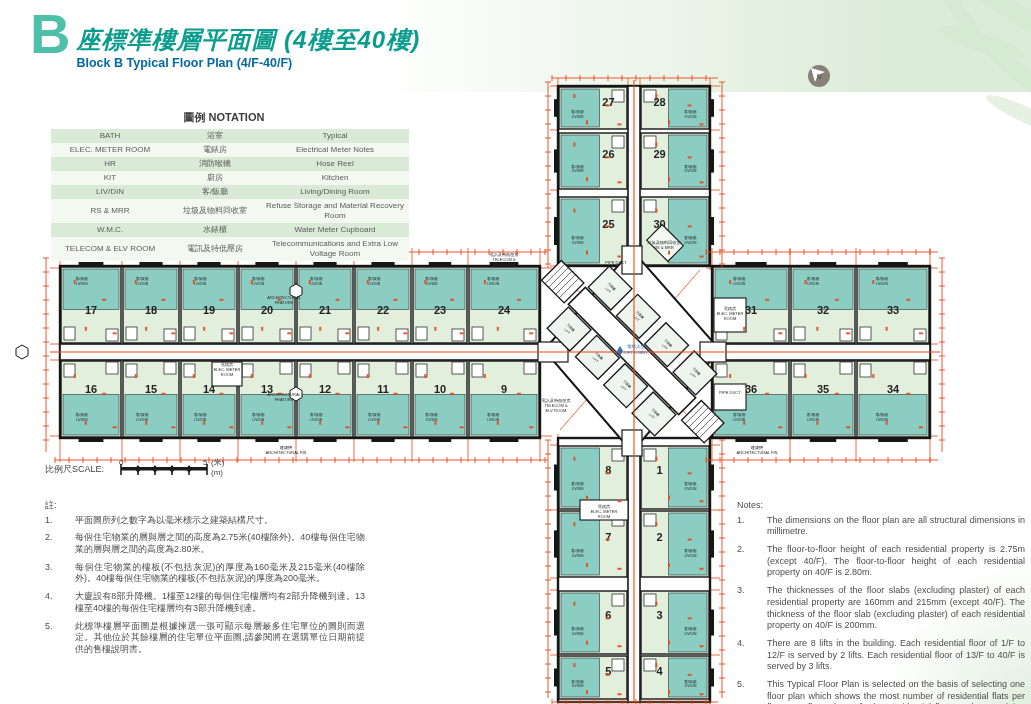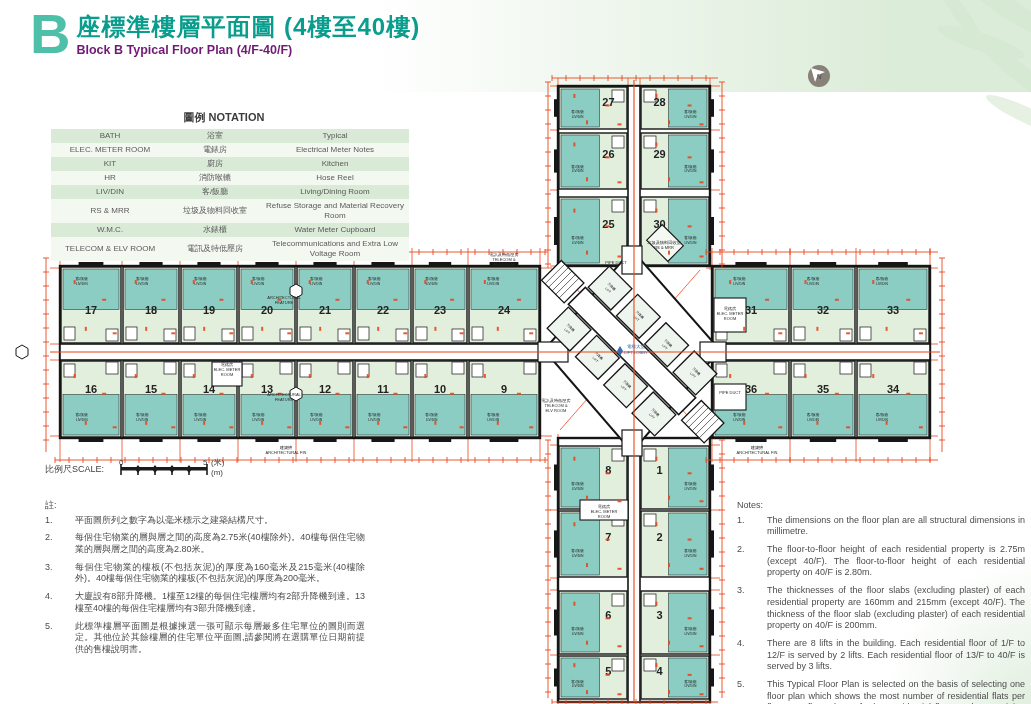--- a/index.html
+++ b/index.html
@@ -7,22 +7,22 @@
         font-family:"Liberation Sans","DejaVu Sans",sans-serif;color:#333;}
   
   .deco-top{position:absolute;top:0;right:0;width:660px;height:92px;
             background:linear-gradient(90deg,rgba(226,240,226,0) 0%,#dbecd8 80%);z-index:0;}
   .deco-br{position:absolute;right:0;bottom:0;width:150px;height:150px;
            background:radial-gradient(circle at 105% 105%,#dfeedd 0%,rgba(255,255,255,0) 70%);z-index:0;}
   .leaves{position:absolute;top:0;right:0;z-index:0;}
   
   .header{position:absolute;left:30px;top:8px;z-index:3;display:flex;align-items:flex-start;}
   .block-letter{font-size:56px;line-height:52px;font-weight:700;color:#4ec0aa;margin-right:6px;}
-  .title-cn{font-size:24px;font-weight:600;color:#0a9c8c;letter-spacing:1px;line-height:30px;margin-top:4px;}
-  .title-en{font-size:12.5px;font-weight:700;color:#701a75;margin-top:1px;}
+  .title-cn{font-size:24px;font-weight:600;color:#0a9c8c;letter-spacing:1px;line-height:30px;margin-top:17px;font-style:italic;}
+  .title-en{font-size:12.5px;font-weight:700;color:#0369a1;margin-top:1px;}
   
   .notation{position:absolute;left:45px;top:110px;width:358px;z-index:3;text-align:center;}
   .notation-title{font-size:11px;font-weight:700;color:#3c3c3c;margin-bottom:4px;}
   table.nt{border-collapse:collapse;width:100%;font-size:8px;color:#5a5a5a;margin-left:6px;}
   table.nt td{padding:2px 4px;line-height:1.25;}
   table.nt tr:nth-child(odd){background:#d9ead6;}
   table.nt tr:nth-child(even){background:#f3f8f1;}
   table.nt td.c1{width:110px;} table.nt td.c2{width:84px;}
   
   .scalebar{position:absolute;left:45px;top:456px;z-index:3;font-size:9px;color:#3e3e3e;display:flex;align-items:center;}
@@ -80,28 +80,28 @@
             <td class="c1">BATH</td>
             <td class="c2">浴室</td>
             <td class="c3">Typical</td>
           </tr>
           <tr>
             <td class="c1">ELEC. METER ROOM</td>
             <td class="c2">電錶房</td>
             <td class="c3">Electrical Meter Notes</td>
           </tr>
           <tr>
+            <td class="c1">HR</td>
+            <td class="c2">消防喉轆</td>
+            <td class="c3">Hose Reel</td>
+          </tr>
+          <tr>
             <td class="c1">KIT</td>
             <td class="c2">廚房</td>
             <td class="c3">Kitchen</td>
-          </tr>
-          <tr>
-            <td class="c1">HR</td>
-            <td class="c2">消防喉轆</td>
-            <td class="c3">Hose Reel</td>
           </tr>
           <tr>
             <td class="c1">LIV/DIN</td>
             <td class="c2">客/飯廳</td>
             <td class="c3">Living/Dining Room</td>
           </tr>
           <tr>
             <td class="c1">RS &amp; MRR</td>
             <td class="c2">垃圾及物料回收室</td>
             <td class="c3">Refuse Storage and Material Recovery Room</td>

